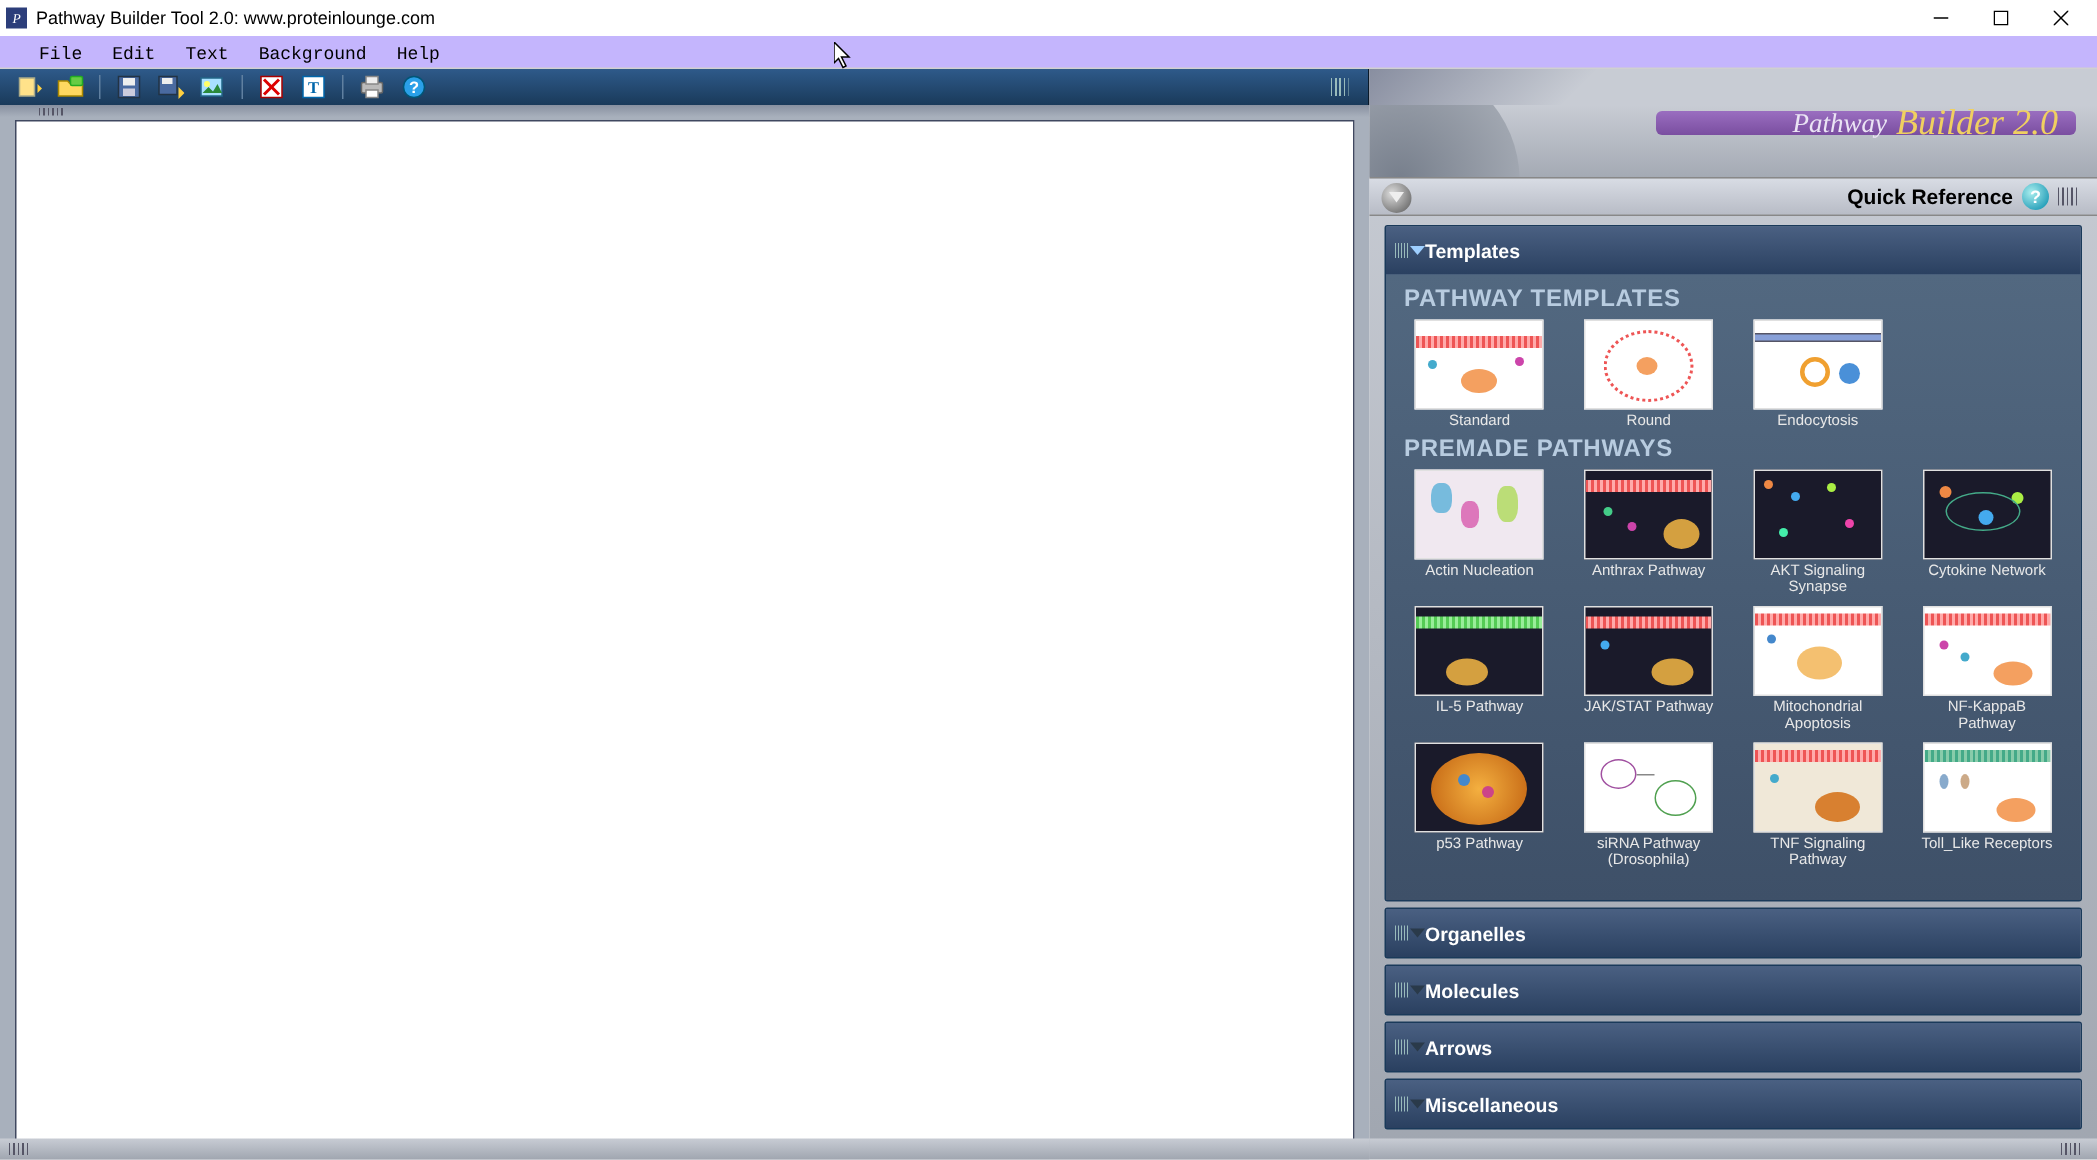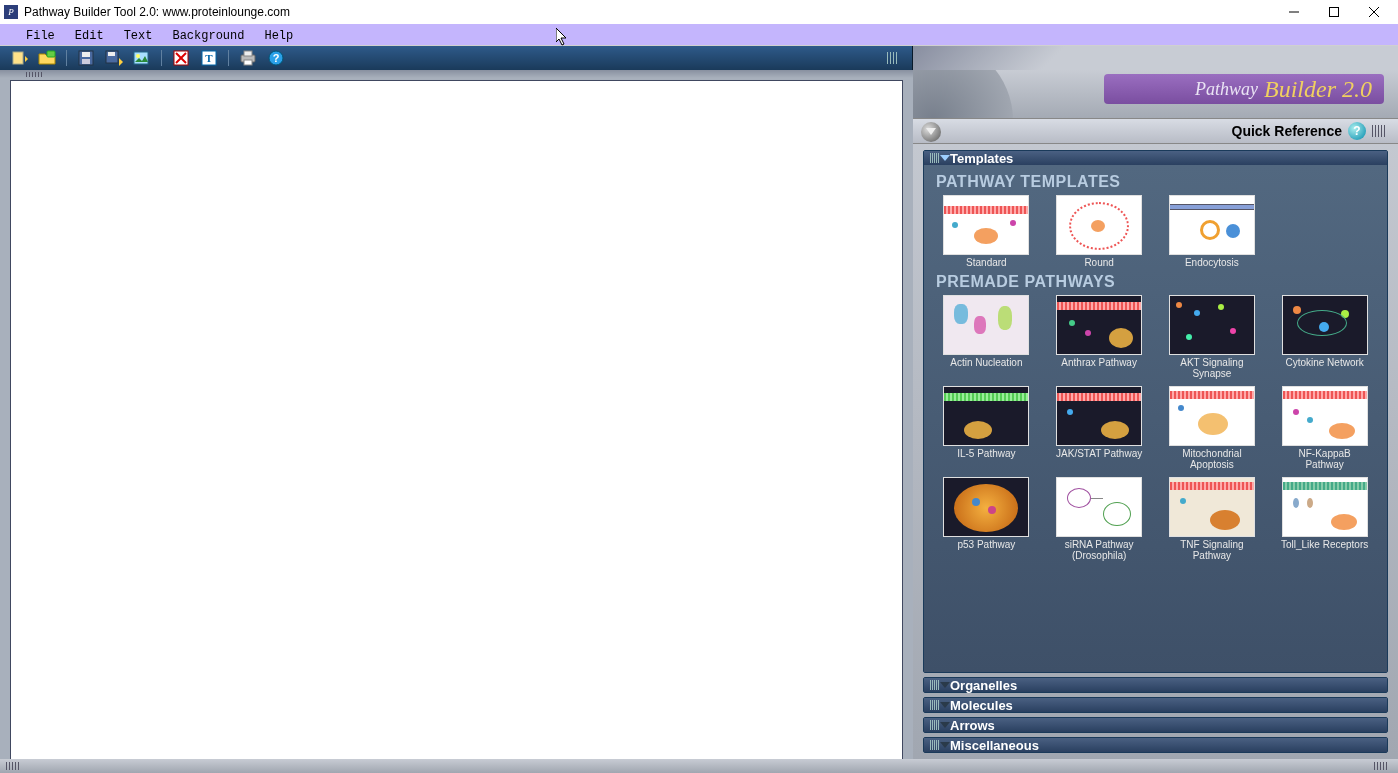--- a/index.html
+++ b/index.html
@@ -18,32 +18,32 @@
 .toolbar-right-logo .logo-swoop { position: absolute; left: 0; top: 0; right: 0; bottom: 0; background: linear-gradient(135deg, #888ea0 0%, #c8ccd4 30%); }
 .tb-btn { width: 22px; height: 18px; display: flex; align-items: center; justify-content: center; cursor: default; }
 .tb-sep { width: 1px; height: 16px; background: #6080a0; margin: 0 2px; }
 .main-area { flex: 1; display: flex; min-height: 0; }
 .canvas-pane { flex: 0 0 913px; display: flex; flex-direction: column; background: #a8b0bc; }
 .canvas-top-handle { height: 8px; background: linear-gradient(to bottom, #8890a0, #a8b0bc); position: relative; }
 .canvas-top-handle .grip { position: absolute; left: 26px; top: 2px; width: 18px; height: 5px; background: repeating-linear-gradient(90deg, #556 0 1px, transparent 1px 3px); }
 .canvas { flex: 1; margin: 2px 10px 4px 10px; background: #fff; border: 1px solid #404860; }
 .side-pane { flex: 1; display: flex; flex-direction: column; background: linear-gradient(to bottom, #c8ccd4, #a0a6b0); min-width: 0; }
 .side-header { height: 48px; position: relative; background: linear-gradient(to bottom, #c8ccd4 0%, #a4aab4 100%); overflow: hidden; }
-.side-header .brand-bar { position: absolute; right: 14px; top: 4px; height: 30px; width: 280px; background: linear-gradient(to bottom, #9a6ec0, #7a4ea0); border-radius: 4px; display: flex; align-items: center; justify-content: flex-end; padding-right: 12px; }
+.side-header .brand-bar { position: absolute; right: 14px; top: 4px; height: 16px; width: 280px; background: linear-gradient(to bottom, #9a6ec0, #7a4ea0); border-radius: 4px; display: flex; align-items: center; justify-content: flex-end; padding-right: 12px; }
 .side-header .brand-bar .t1 { color: #eae4f4; font-style: italic; font-family: Georgia, serif; font-size: 18px; margin-right: 6px; }
 .side-header .brand-bar .t2 { color: #f0d060; font-style: italic; font-family: Georgia, serif; font-size: 24px; }
 .side-header .curve { position: absolute; left: -60px; top: -30px; width: 160px; height: 160px; border-radius: 50%; background: radial-gradient(circle at 50% 50%, #777f8c 0%, #a0a6b0 70%); }
 .quick-ref-bar { height: 26px; display: flex; align-items: center; justify-content: flex-end; padding: 0 12px; position: relative; background: linear-gradient(to bottom, #d8dce4, #b8bcc6); border-top: 1px solid #888; border-bottom: 1px solid #888; }
 .quick-ref-bar .left-orb { position: absolute; left: 8px; top: 3px; width: 20px; height: 20px; border-radius: 50%; background: radial-gradient(circle at 35% 35%, #ddd, #555); display: flex; align-items: center; justify-content: center; }
 .quick-ref-bar .qr-label { font-weight: bold; font-size: 14px; color: #000; margin-right: 6px; }
 .quick-ref-bar .help-orb { width: 18px; height: 18px; border-radius: 50%; background: radial-gradient(circle at 35% 35%, #aee, #08a); color: #fff; display: flex; align-items: center; justify-content: center; font-weight: bold; font-size: 12px; margin-right: 6px; }
 .quick-ref-bar .grip-r { width: 14px; height: 12px; background: repeating-linear-gradient(90deg, #556 0 1px, transparent 1px 3px); }
 .side-body { flex: 1; padding: 6px 10px; overflow: hidden; display: flex; flex-direction: column; gap: 4px; min-height: 0; }
 .panel { border: 1px solid #1a3a5a; background: linear-gradient(to bottom, #5a7090, #3a506a); border-radius: 2px; }
-.panel-header { height: 14px; display: flex; align-items: center; padding: 0 6px; gap: 0; color: #fff; font-weight: bold; font-size: 13px; background: linear-gradient(to bottom, #4a6082, #2a4060); cursor: default; }
+.panel-header { height: 32px; display: flex; align-items: center; padding: 0 6px; gap: 0; color: #fff; font-weight: bold; font-size: 13px; background: linear-gradient(to bottom, #4a6082, #2a4060); cursor: default; }
 .panel-header .grip { width: 10px; height: 10px; background: repeating-linear-gradient(90deg, #9bb 0 1px, transparent 1px 2px); }
 .panel-header .tri { width: 0; height: 0; border-left: 5px solid transparent; border-right: 5px solid transparent; }
 .tri-down { border-top: 6px solid #9ecfff; }
 .panel-body { padding: 4px 4px 8px 4px; background: linear-gradient(to bottom, #526880, #3e5068); }
 .section-title { color: #b8cce0; font-size: 16px; font-weight: bold; letter-spacing: 0.5px; margin: 4px 0 4px 8px; font-family: "Trebuchet MS", sans-serif; }
 .thumb-grid { display: grid; grid-template-columns: repeat(4, 1fr); gap: 6px 4px; padding: 0 4px; }
 .thumb-item { display: flex; flex-direction: column; align-items: center; cursor: default; }
 .thumb-img { width: 86px; height: 60px; border: 1px solid #e0e0e0; background: #fff; position: relative; overflow: hidden; }
 .thumb-img.dark { background: #1a1a2a; }
 .thumb-label { color: #e8e8e8; font-size: 10px; text-align: center; margin-top: 2px; line-height: 1.15; max-width: 92px; }

